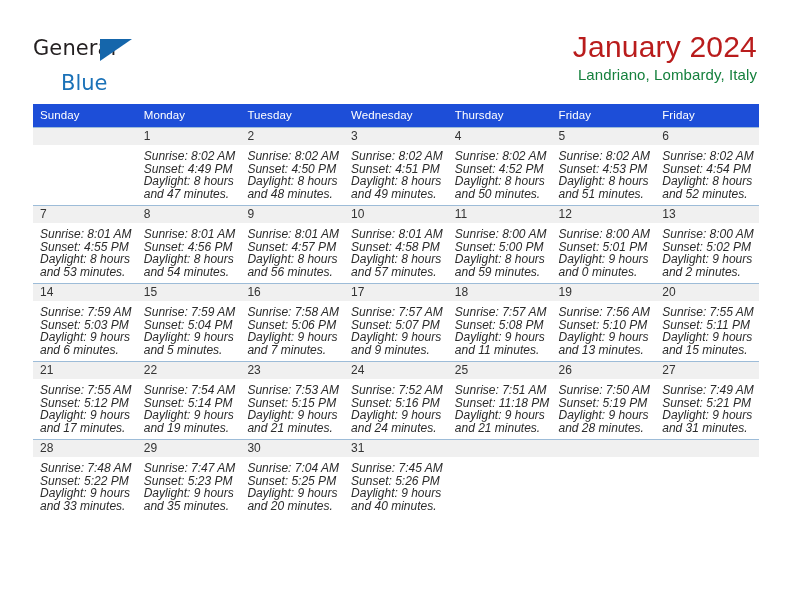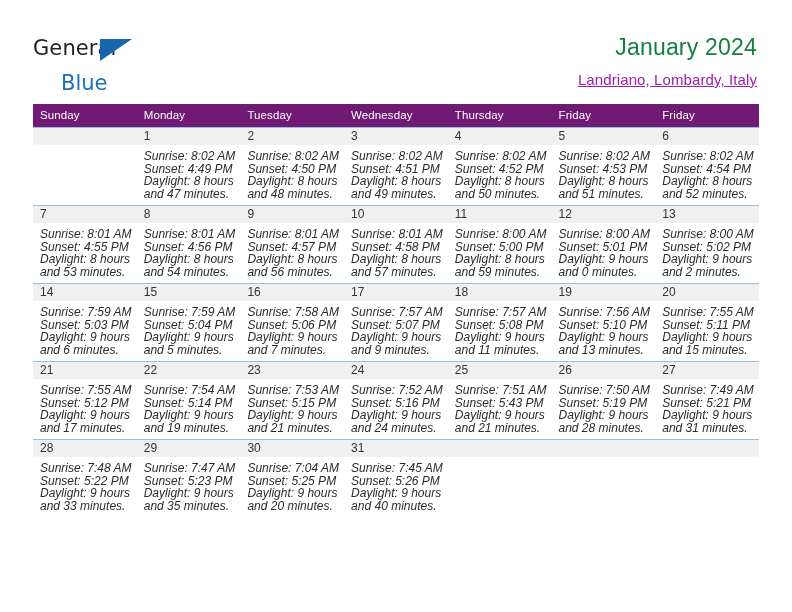--- a/index.html
+++ b/index.html
@@ -66,47 +66,45 @@
     border-left: 32px solid #1566ab;
     border-bottom: 22px solid transparent;
   }
   .title-block {
     position: absolute;
     right: 35px;
     top: 30px;
     text-align: right;
   }
   .cal-title {
-    font-size: 23px;
+    font-size: 30px;
     font-weight: 400;
-    color: #15803d;
+    color: #b91c1c;
     line-height: 34px;
     letter-spacing: 0.2px;
   }
   .cal-subtitle {
     font-size: 15px;
     font-weight: 400;
-    color: #a21caf;
+    color: #15803d;
     line-height: 22px;
-    margin-top: 5px;
     letter-spacing: 0.1px;
-    text-decoration: underline;
   }
 
   
   .calendar {
     position: absolute;
     left: 33px;
     top: 104px;
     width: 726px;
     border-collapse: collapse;
     table-layout: fixed;
   }
   .calendar th {
-    background: #701a75;
+    background: #1d4ed8;
     color: #ffffff;
     font-size: 11.5px;
     font-weight: 400;
     text-align: left;
     padding: 5px 0 6px 7px;
     height: 12px;
     letter-spacing: 0.1px;
   }
   .calendar td {
     width: 103.71px;
@@ -404,21 +402,21 @@
               <div>Sunrise: 7:52 AM</div>
               <div>Sunset: 5:16 PM</div>
               <div>Daylight: 9 hours</div>
               <div>and 24 minutes.</div>
             </div>
           </td>
           <td class="day-cell">
             <div class="daynum-band">25</div>
             <div class="cell-body">
               <div>Sunrise: 7:51 AM</div>
-              <div>Sunset: 5:43 PM</div>
+              <div>Sunset: 11:18 PM</div>
               <div>Daylight: 9 hours</div>
               <div>and 21 minutes.</div>
             </div>
           </td>
           <td class="day-cell">
             <div class="daynum-band">26</div>
             <div class="cell-body">
               <div>Sunrise: 7:50 AM</div>
               <div>Sunset: 5:19 PM</div>
               <div>Daylight: 9 hours</div>

